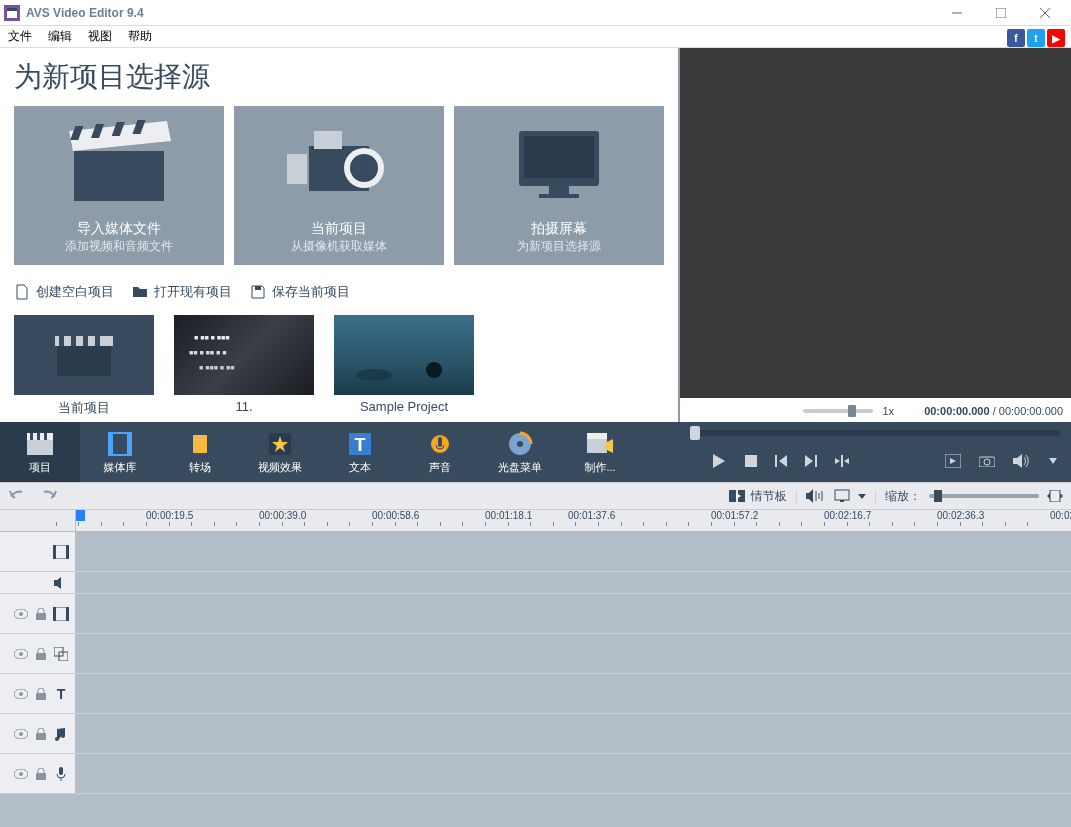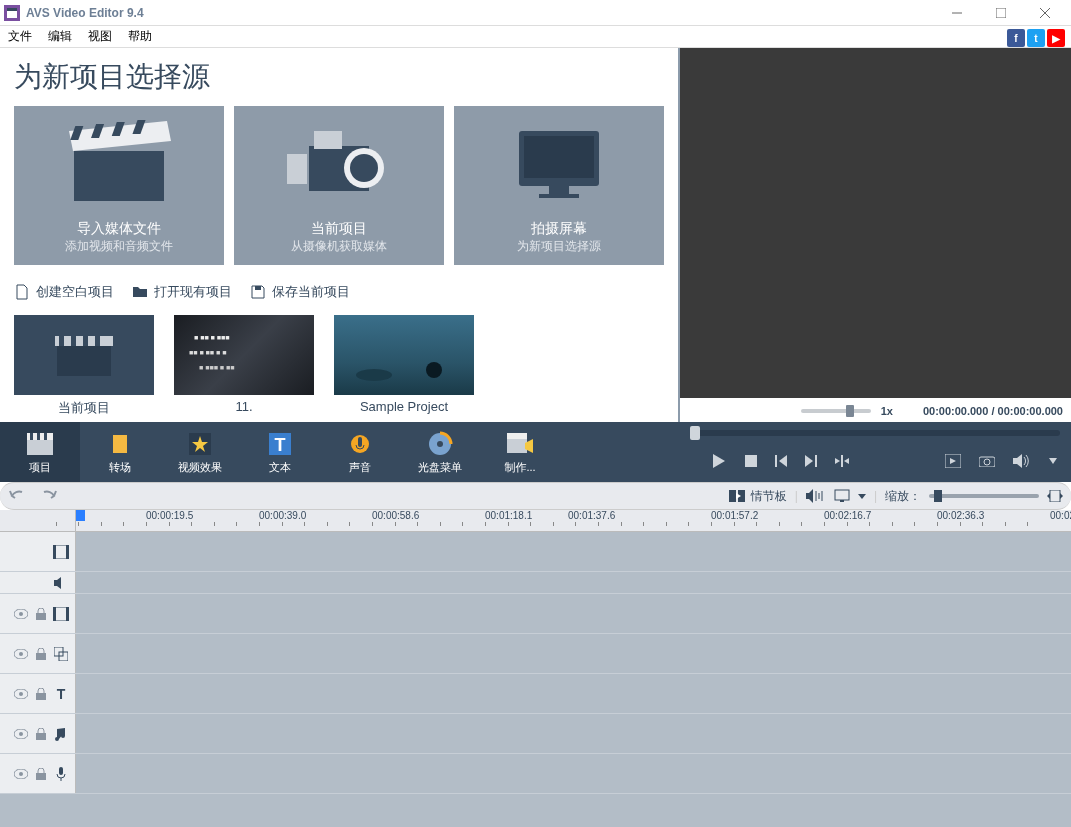--- a/index.html
+++ b/index.html
@@ -33,40 +33,40 @@
 
 .project-actions { display:flex; gap:18px; margin-bottom:14px; }
 .pa { display:flex; align-items:center; gap:6px; font-size:13px; color:#374a5e; cursor:pointer; }
 .pa-icon { width:16px; height:16px; }
 
 .thumbs { display:flex; gap:20px; }
 .thumb { width:140px; display:flex; flex-direction:column; align-items:center; cursor:pointer; }
 .thumb-img { width:140px; height:80px; background:#222; position:relative; overflow:hidden; }
 .thumb-label { font-size:13px; color:#374a5e; margin-top:4px; }
 
-.preview-panel { flex:1; background:#fff; display:flex; flex-direction:column;font-weight:bold; }
+.preview-panel { flex:1; background:#fff; display:flex; flex-direction:column; }
 .preview-canvas { flex:1; background:#3a3a3a; margin:0 0 2px 0; }
 .preview-info { height:22px; background:#fff; display:flex; align-items:center; justify-content:flex-end; gap:10px; padding:0 8px; font-size:11px; color:#374a5e; }
 .speed-slider { width:70px; height:4px; background:#c8ccd0; position:relative; border-radius:2px; }
 .speed-slider .handle { position:absolute; width:8px; height:12px; background:#7a8694; top:-4px; left:45px; border-radius:1px; }
 
 
 .toolbar { height:60px; background:#374a5e; display:flex; align-items:center; }
 .tool-btn { width:80px; height:60px; display:flex; flex-direction:column; align-items:center; justify-content:center; color:#fff; font-size:11px; cursor:pointer; gap:2px; }
 .tool-btn.active { background:#2a3b4d; }
 .tool-btn .ti { width:28px; height:28px; display:flex; align-items:center; justify-content:center; }
 .toolbar .gap { flex:1; }
 .tb-controls { display:flex; align-items:center; gap:10px; padding-right:10px; }
 .tb-seek { width:370px; height:6px; background:#2a3b4d; position:relative; border-radius:3px; margin-right:4px; }
 .tb-seek .sh { width:10px; height:14px; background:#cfd5db; position:absolute; left:0; top:-4px; border-radius:2px; }
 .pc { color:#cfd5db; cursor:pointer; }
 .pc svg { display:block; }
 
 
-.tl-toolbar { height:28px; background:#e8eaee; border-top:1px solid #ccc; border-bottom:1px solid #ccc; display:flex; align-items:center; padding:0 8px; gap:8px; font-size:12px; color:#374a5e;border-radius:14px; }
+.tl-toolbar { height:28px; background:#e8eaee; border-top:1px solid #ccc; border-bottom:1px solid #ccc; display:flex; align-items:center; padding:0 8px; gap:8px; font-size:12px; color:#374a5e; }
 .tl-toolbar .flex { flex:1; }
 .tl-toolbar .tlbtn { cursor:pointer; display:flex; align-items:center; gap:4px; }
 .undo-redo { display:flex; gap:10px; }
 .zoom-slider { width:110px; height:4px; background:#9aa3ad; position:relative; border-radius:2px; }
 .zoom-slider .zh { width:8px; height:12px; background:#374a5e; position:absolute; left:5px; top:-4px; }
 
 
 .ruler { height:22px; background:#e8eaee; display:flex; position:relative; border-bottom:1px solid #bbb; }
 .ruler-track-head { width:76px; background:#e8eaee; border-right:1px solid #bbb; }
 .ruler-scale { flex:1; position:relative; }
@@ -249,20 +249,30 @@
     <div class="ti">
         <svg width="26" height="22">
           <rect y="7" width="26" height="15" fill="#c9cfd6"></rect>
           <rect width="26" height="7" fill="#eee"></rect>
           <rect x="3" width="3" height="7" fill="#374a5e"></rect>
           <rect x="10" width="3" height="7" fill="#374a5e"></rect>
           <rect x="17" width="3" height="7" fill="#374a5e"></rect>
         </svg>
       </div>
     <span>项目</span>
+  </div>
+  <div class="tool-btn">
+    <div class="ti">
+        <svg width="26" height="26">
+          <rect x="2" y="2" width="22" height="22" fill="none" stroke="#4aa3ff" stroke-width="2"></rect>
+          <rect x="2" y="2" width="4" height="22" fill="#4aa3ff"></rect>
+          <rect x="20" y="2" width="4" height="22" fill="#4aa3ff"></rect>
+        </svg>
+      </div>
+    <span>媒体库</span>
   </div>
   <div class="tool-btn">
     <div class="ti">
         <svg width="26" height="26">
           <rect x="2" y="4" width="22" height="18" fill="#f5b942"></rect>
           <rect x="2" y="4" width="4" height="18" fill="#374a5e"></rect>
           <rect x="20" y="4" width="4" height="18" fill="#374a5e"></rect>
         </svg>
       </div>
     <span>转场</span>

